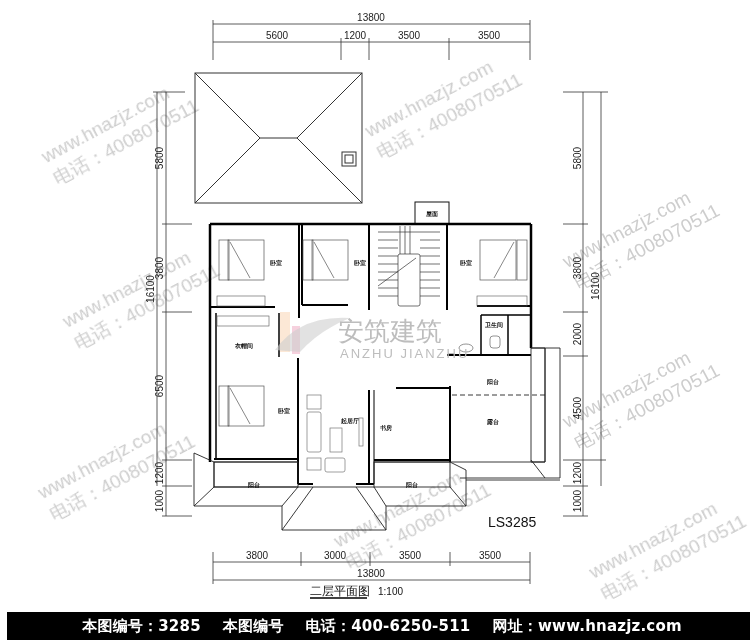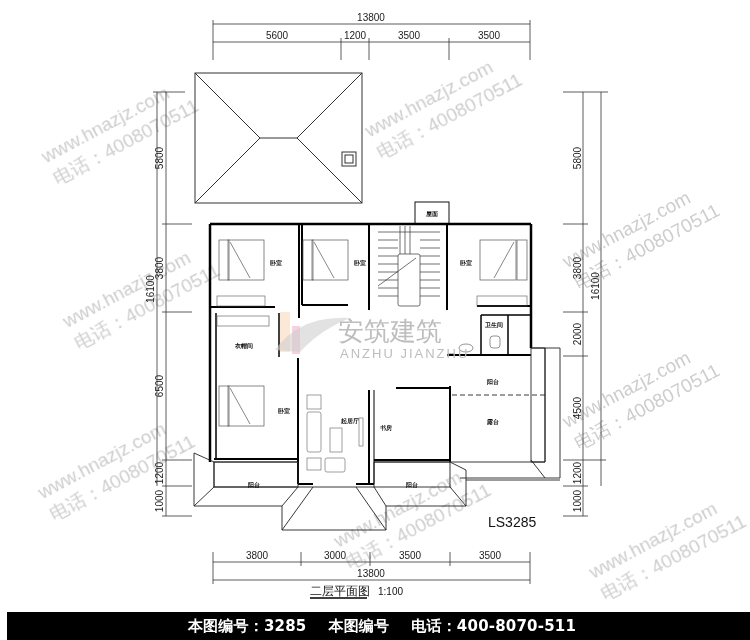--- a/index.html
+++ b/index.html
@@ -292,14 +292,15 @@
 
   <text x="370" y="595" font-size="12" fill="#111" font-family="DejaVu Sans, sans-serif" text-anchor="end">二层平面图</text>
   <line x1="352" y1="598" x2="409" y2="598" stroke="#000" stroke-width="1.5" transform="translate(-42 0)"></line>
   <text x="378" y="595" font-size="10" fill="#111">1:100</text>
 </svg>
 </div>
 
 <div class="footer">
   <span>本图编号：3285</span>
   <span>本图编号</span>
-  <span>电话：400-8070-511</span>
+  <span>电话：400-6250-511</span>
+  <span>网址：www.hnazjz.com</span>
 </div>
 
 </body></html>

